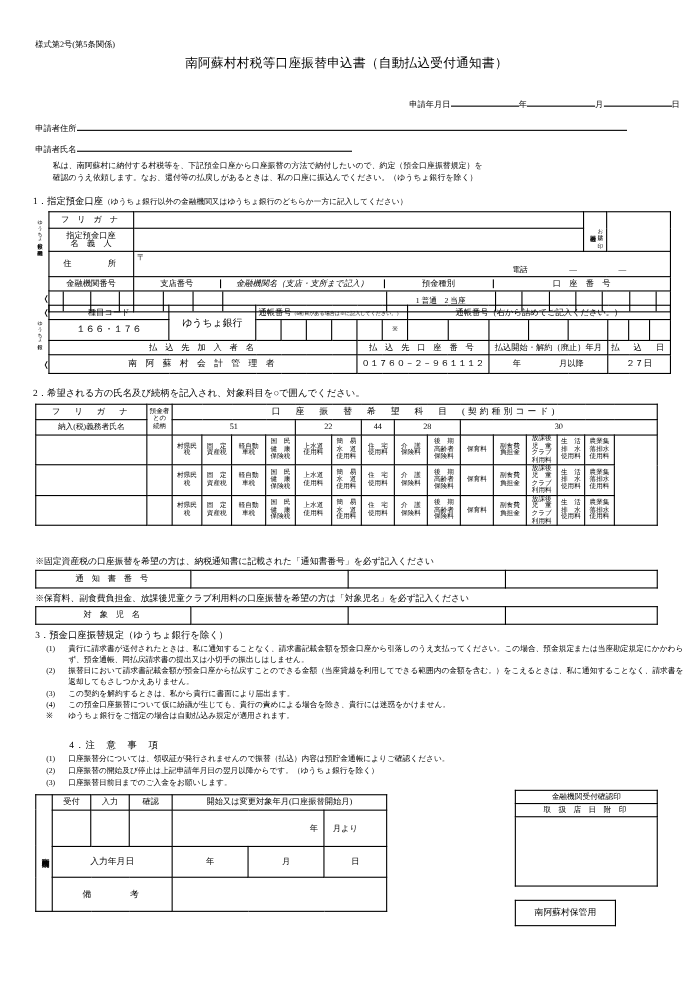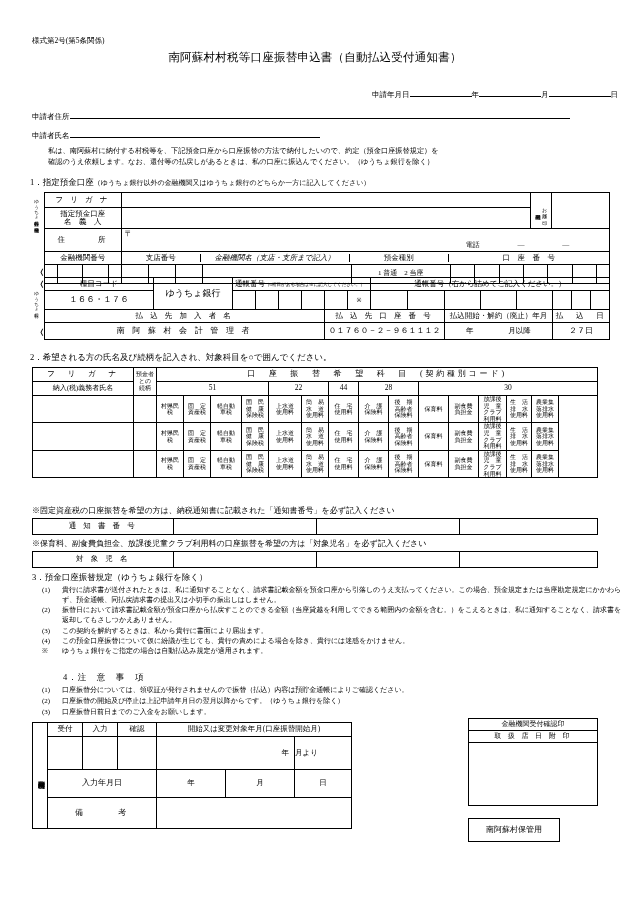--- a/index.html
+++ b/index.html
@@ -448,21 +448,21 @@
       <td style="width:38px;">確認</td>
       <td colspan="3">開始又は変更対象年月(口座振替開始月)</td>
     </tr>
     <tr>
       <td style="height:30px;"></td>
       <td></td>
       <td></td>
       <td colspan="2" style="text-align:right;padding-right:5px;width:96px;">
         <span>年</span>
       </td>
-      <td style="text-align:left;padding-right:18px;">
+      <td style="text-align:center;padding-right:18px;">
         <span>月より</span>
       </td>
     </tr>
     <tr>
       <td colspan="3" style="height:26px;font-size:8px;">入力年月日</td>
       <td style="width:68px;">
         <span>年</span>
       </td>
       <td style="width:68px;">
         <span>月</span>

